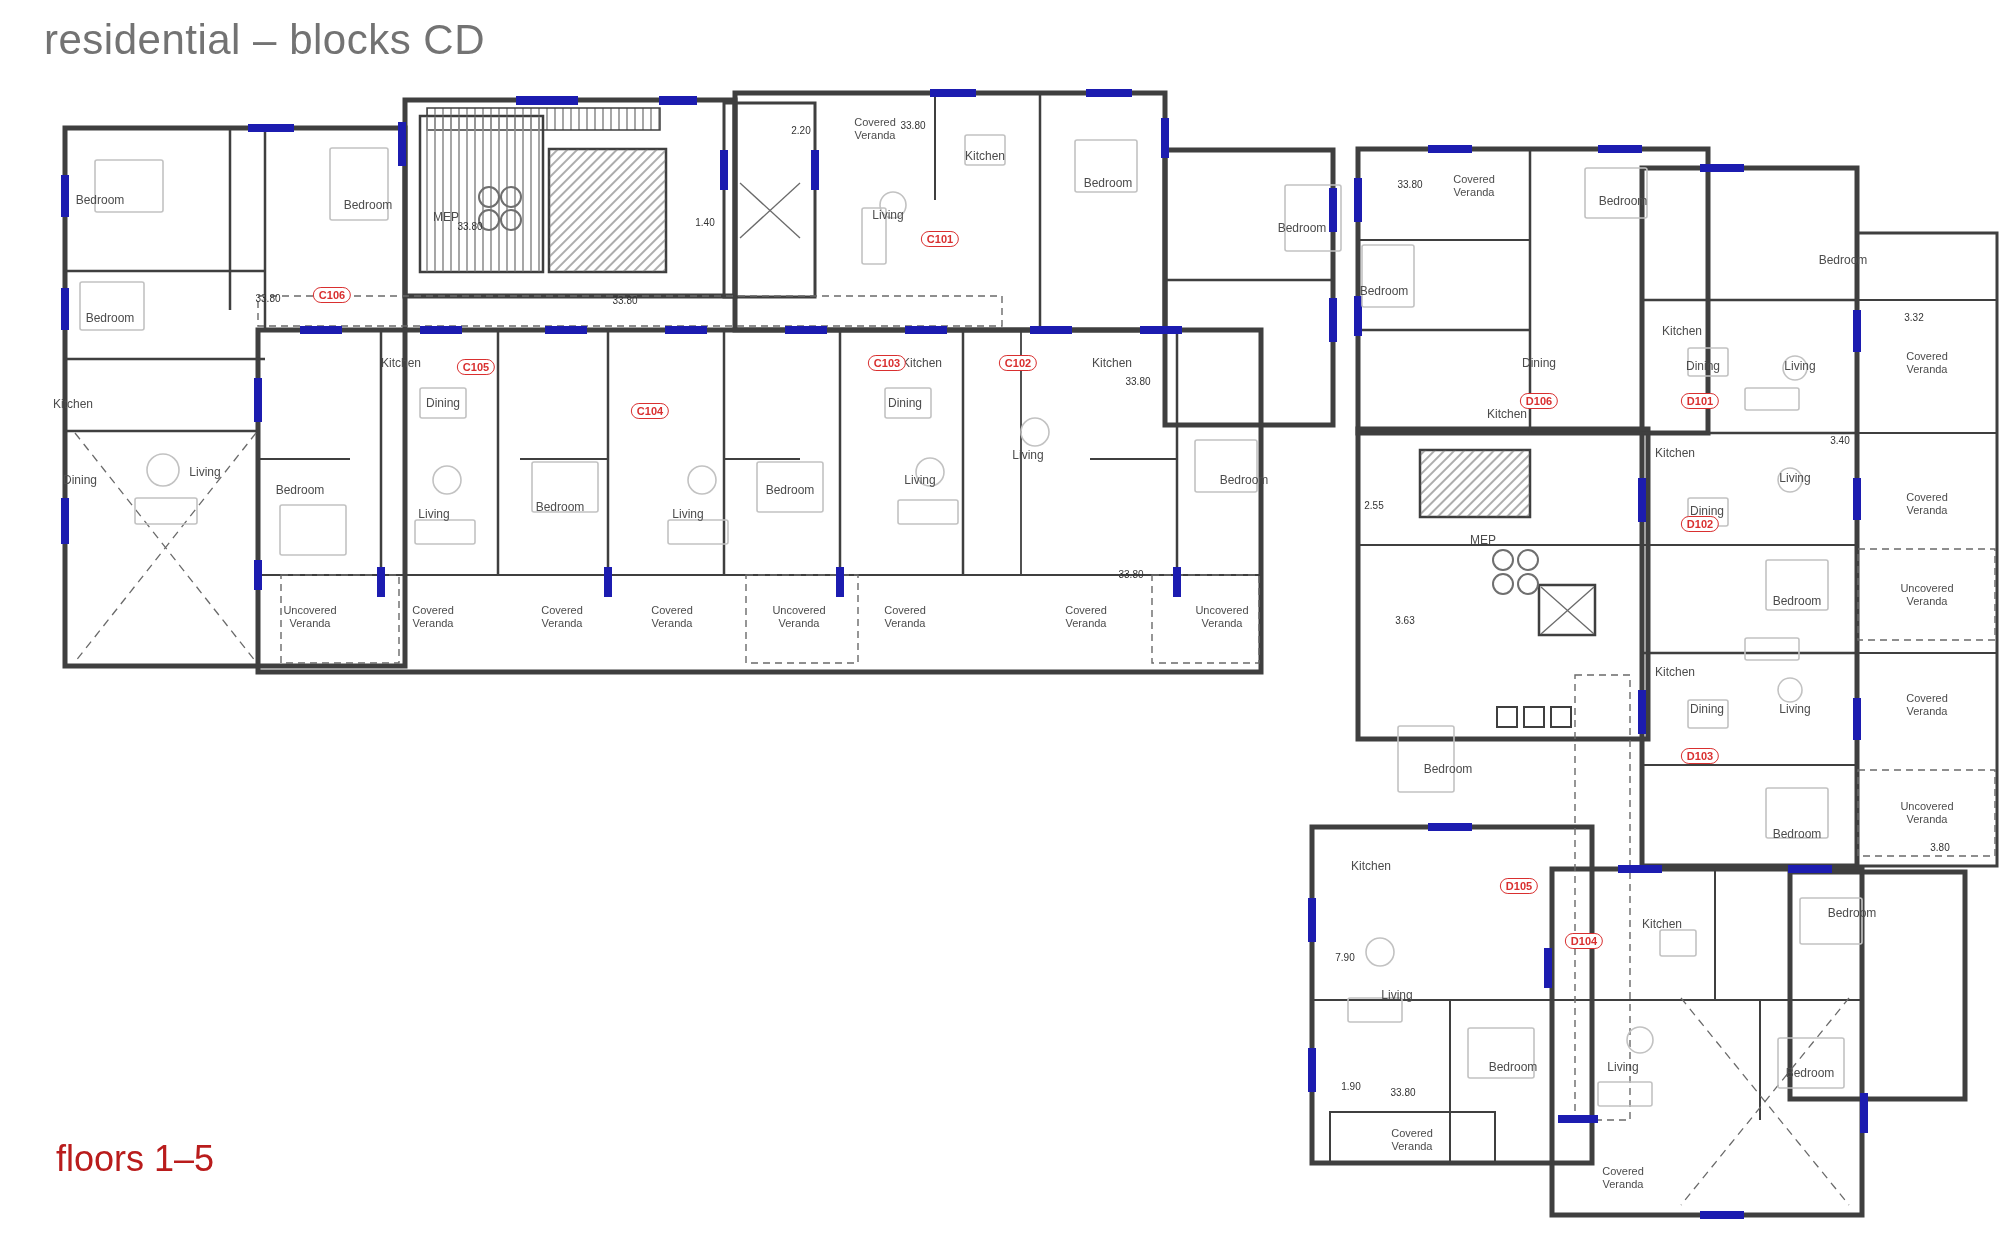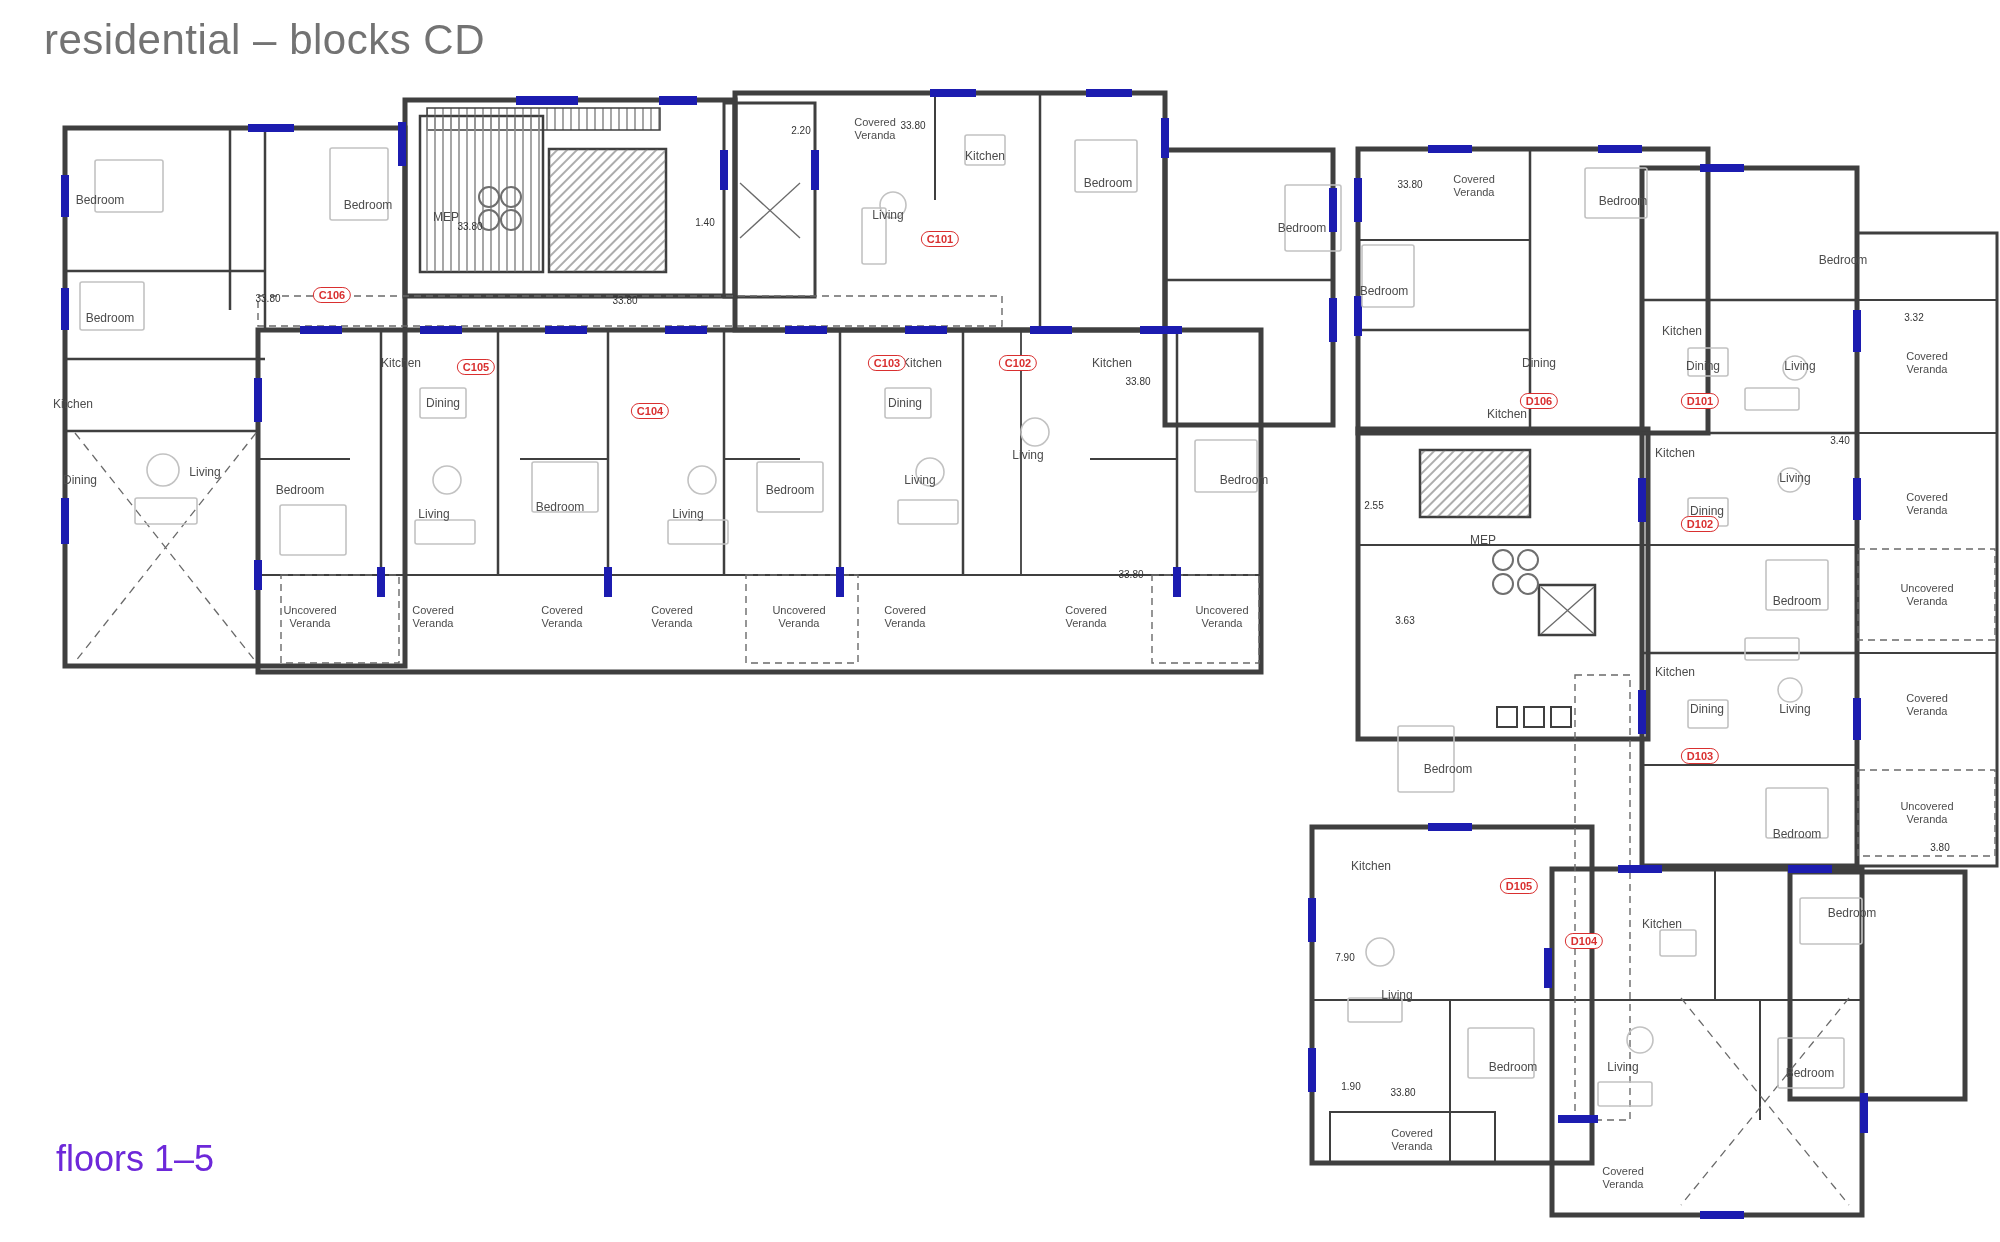--- a/index.html
+++ b/index.html
@@ -7,21 +7,21 @@
     width:2000px;height:1242px;position:relative;overflow:hidden;
     background:#ffffff;
     font-family:"Liberation Sans", sans-serif;
   }
   .page-title{
     position:absolute;left:44px;top:16px;
     font-size:42px;color:#737373;letter-spacing:0.5px;
   }
   .floors-label{
     position:absolute;left:56px;top:1138px;
-    font-size:36px;color:#6d28d9;
+    font-size:36px;color:#b91c1c;
   }
   #plan-svg{position:absolute;left:0;top:0;}
   #labels{position:absolute;left:0;top:0;width:2000px;height:1242px;pointer-events:none;}
   .room-label{
     position:absolute;transform:translate(-50%,-50%);
     font-size:12px;color:#4c4c4c;white-space:nowrap;
   }
   .veranda-label{
     position:absolute;transform:translate(-50%,-50%);
     font-size:11px;color:#4c4c4c;width:82px;text-align:center;line-height:1.2;

